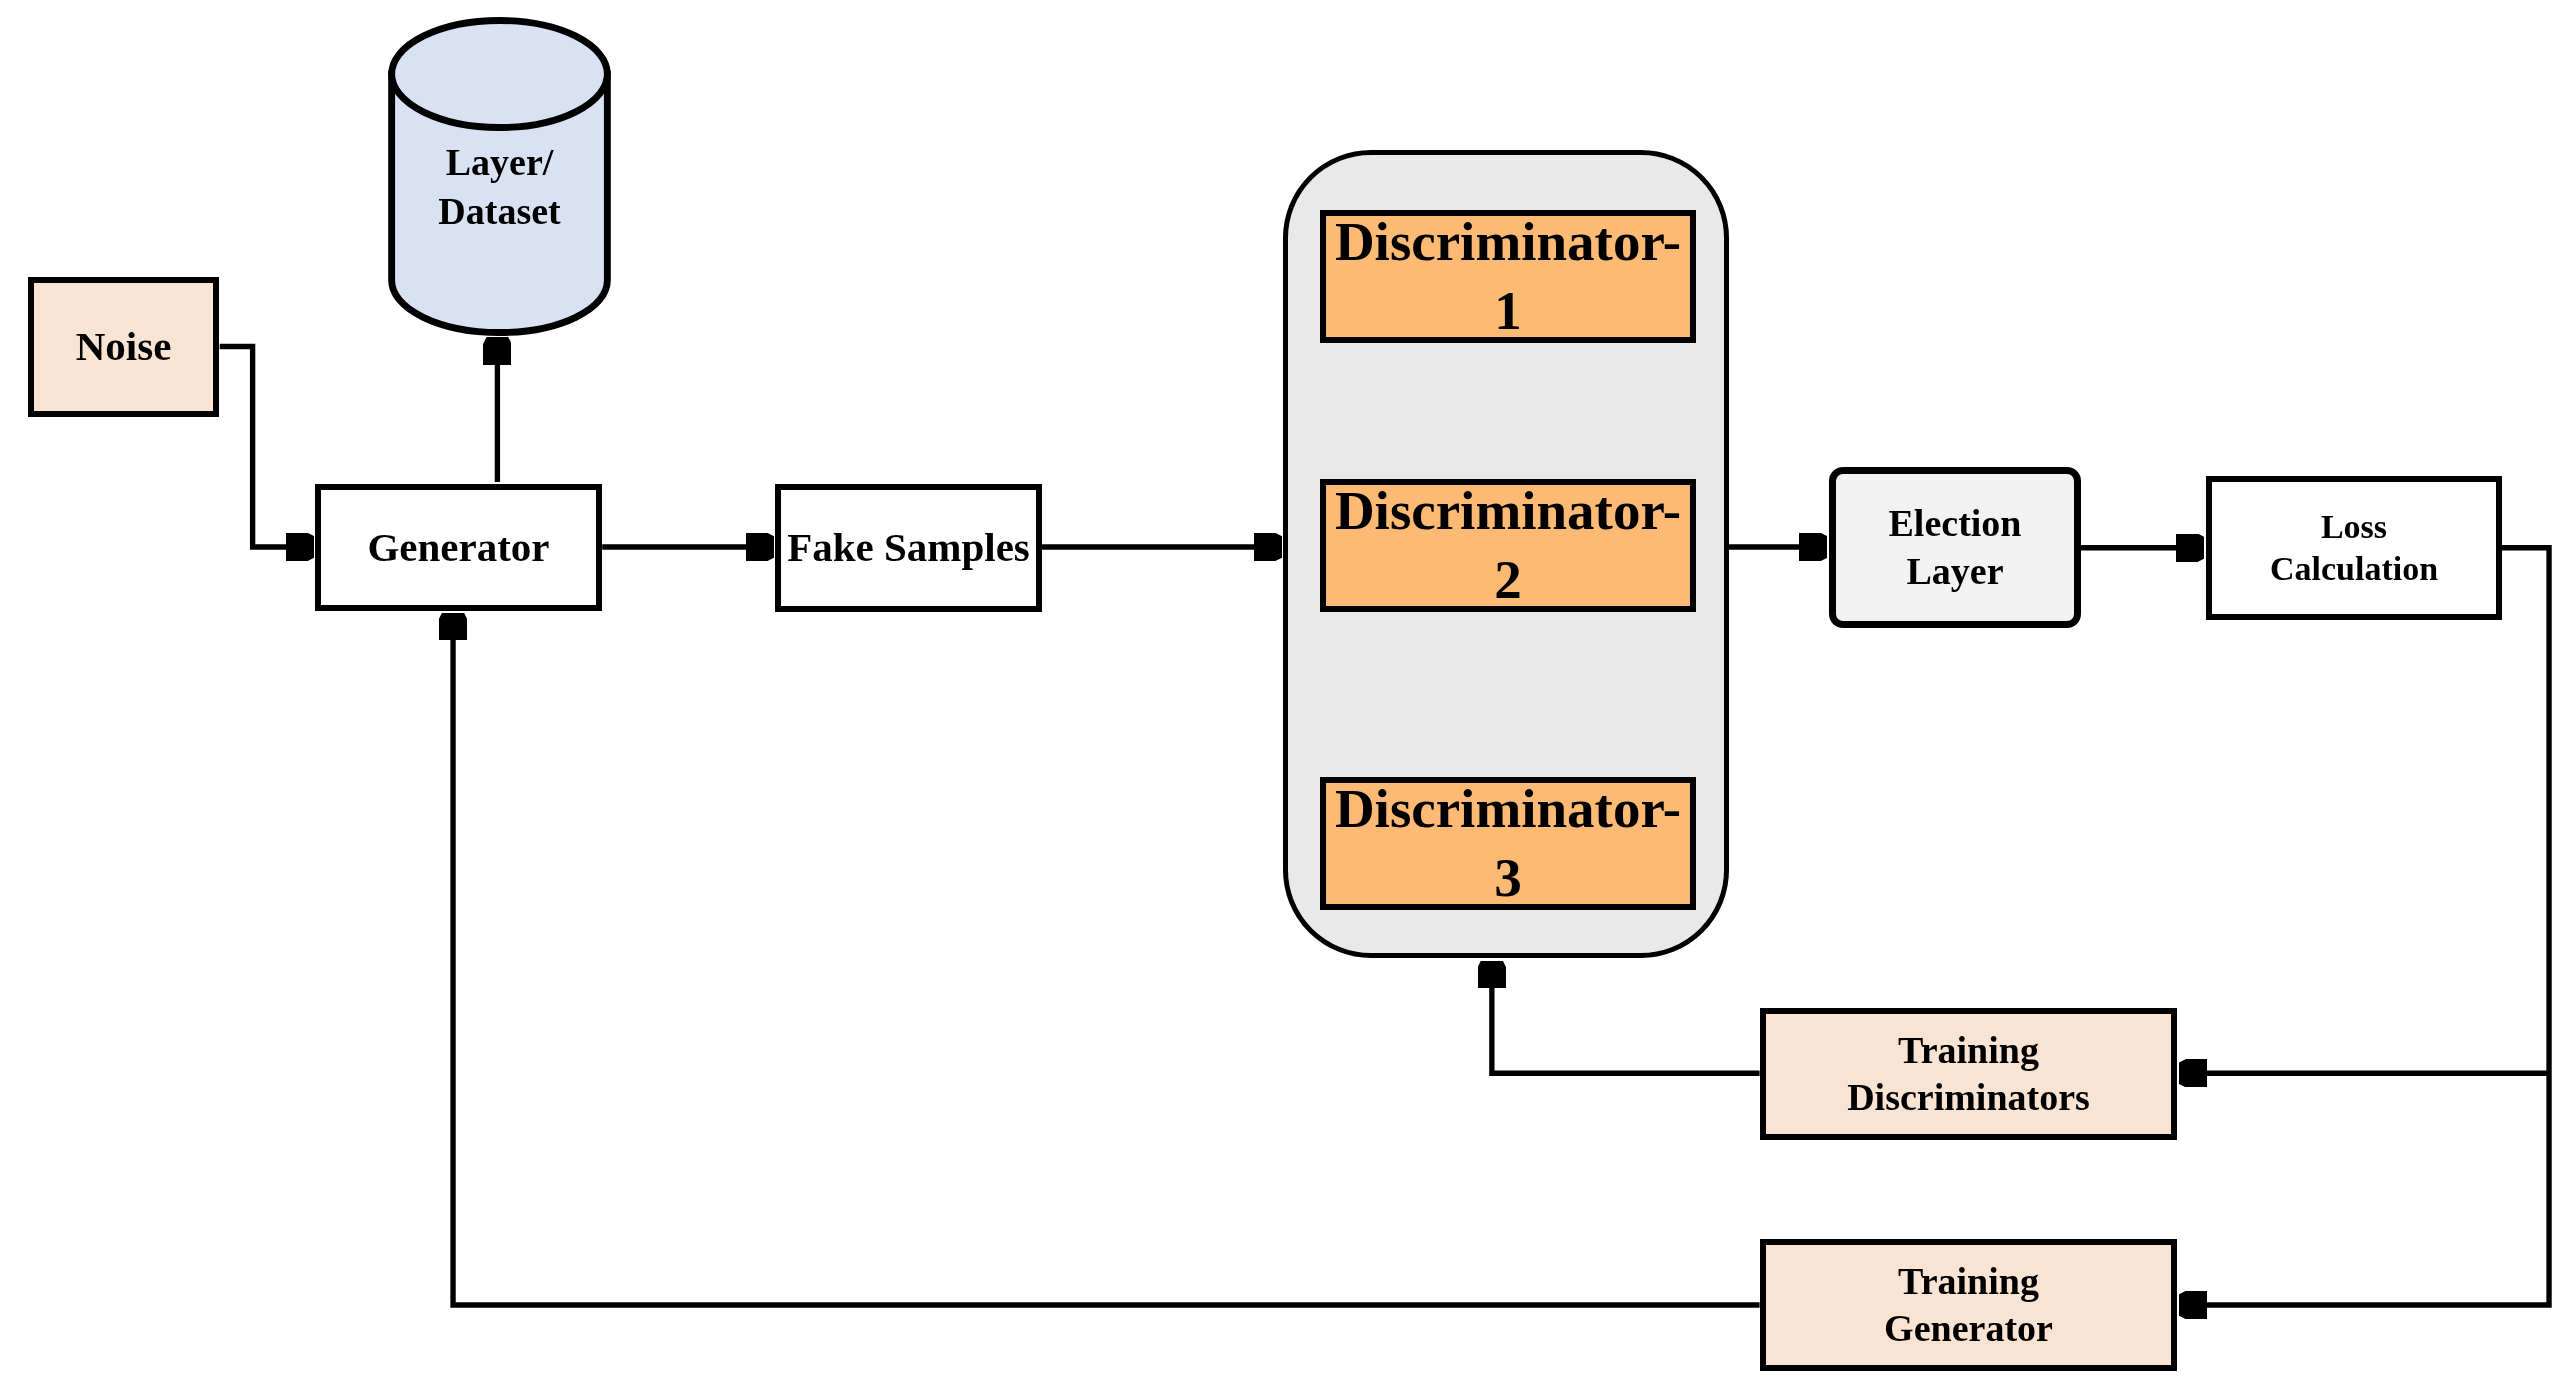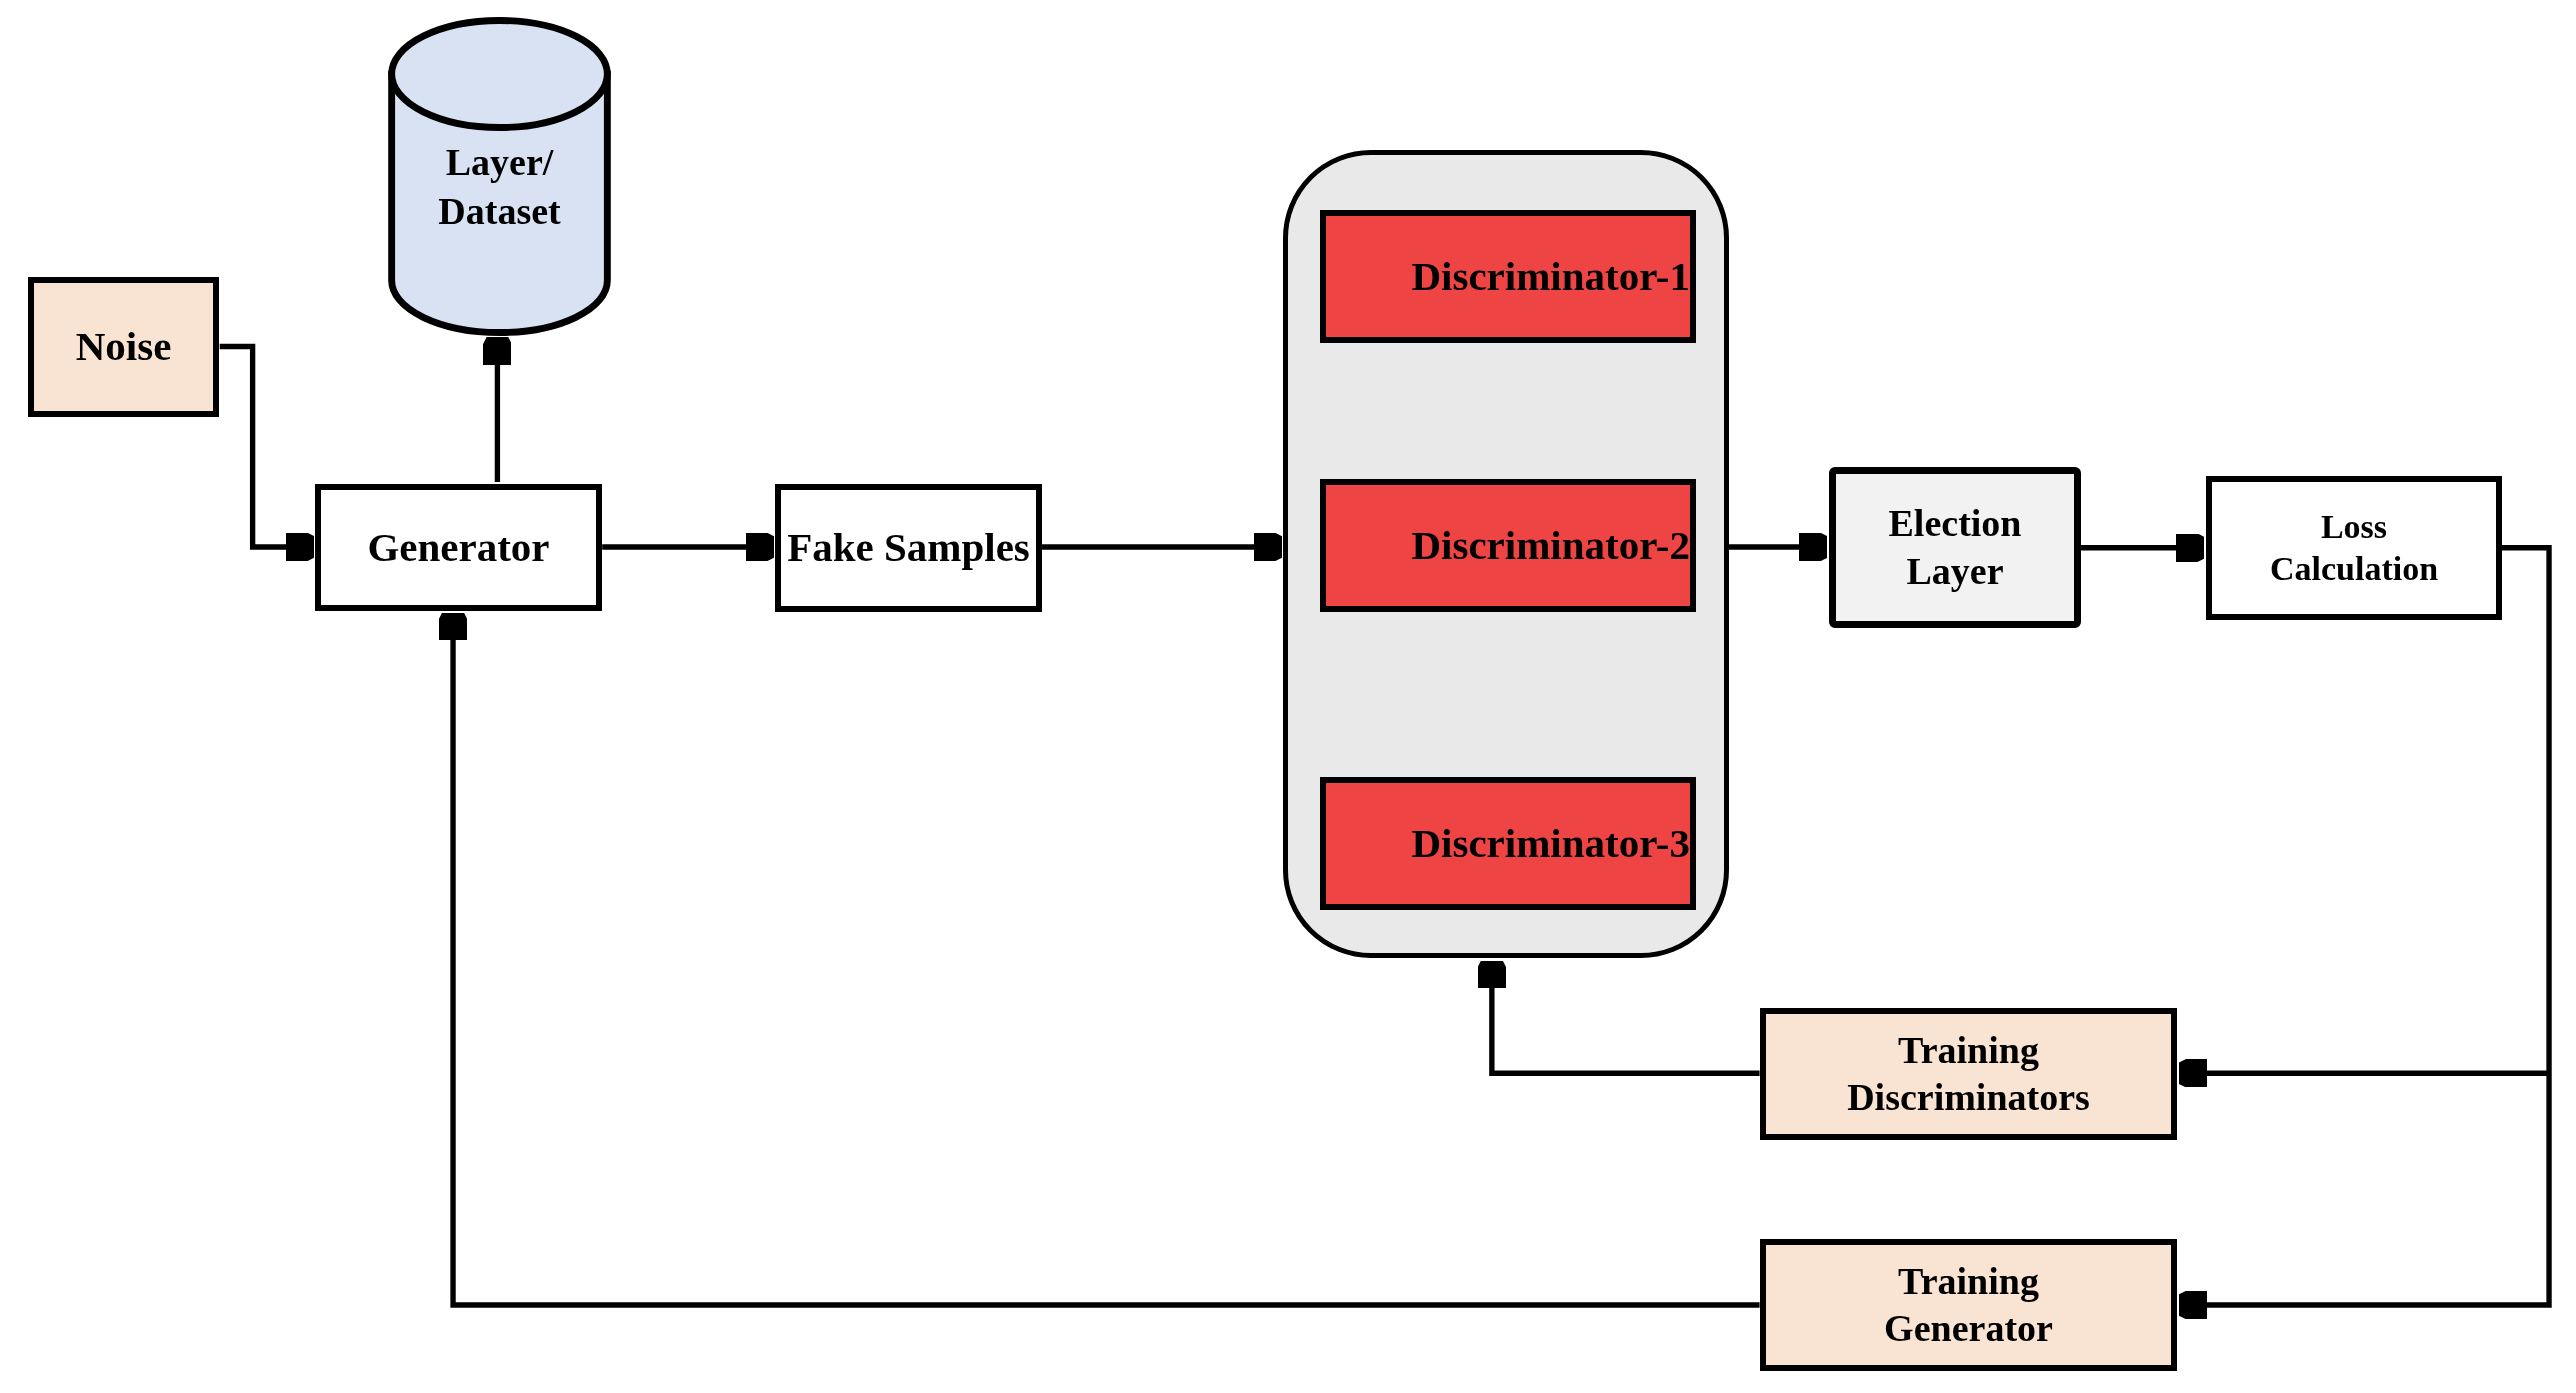--- a/index.html
+++ b/index.html
@@ -50,33 +50,33 @@
 
   #group {
     left: 1283px; top: 150px; width: 446px; height: 808px;
     border-width: 5.4px; border-radius: 88px;
     display: block;
   }
   .disc {
     position: absolute;
     box-sizing: border-box;
     left: 32px; width: 376px; height: 133px;
-    background: #ef4444;
+    background: #fdba74;
     border: 6.9px solid var(--border, #000000);
     display: flex; align-items: center; justify-content: flex-end;
-    font-size: 41px; font-weight: bold;
+    font-size: 55px; font-weight: bold;
   }
   #disc1 { top: 55px; }
   #disc2 { top: 324px; }
   #disc3 { top: 622px; }
 
   #election {
     left: 1829px; top: 467px; width: 252px; height: 161px;
     background: var(--election_gray, #f2f2f2);
-    border-width: 7.7px; border-radius: 6px;
+    border-width: 7.7px; border-radius: 14px;
     font-size: 38px;
   }
   #loss      { left: 2206px; top: 476px;  width: 296px; height: 144px; font-size: 34px; }
   #traindisc { left: 1760px; top: 1008px; width: 417px; height: 132px; font-size: 38px; }
   #traingen  { left: 1760px; top: 1239px; width: 417px; height: 132px; font-size: 38px; }
 
   .twoline span { display: block; }
 
   
   .cyl-svg {

